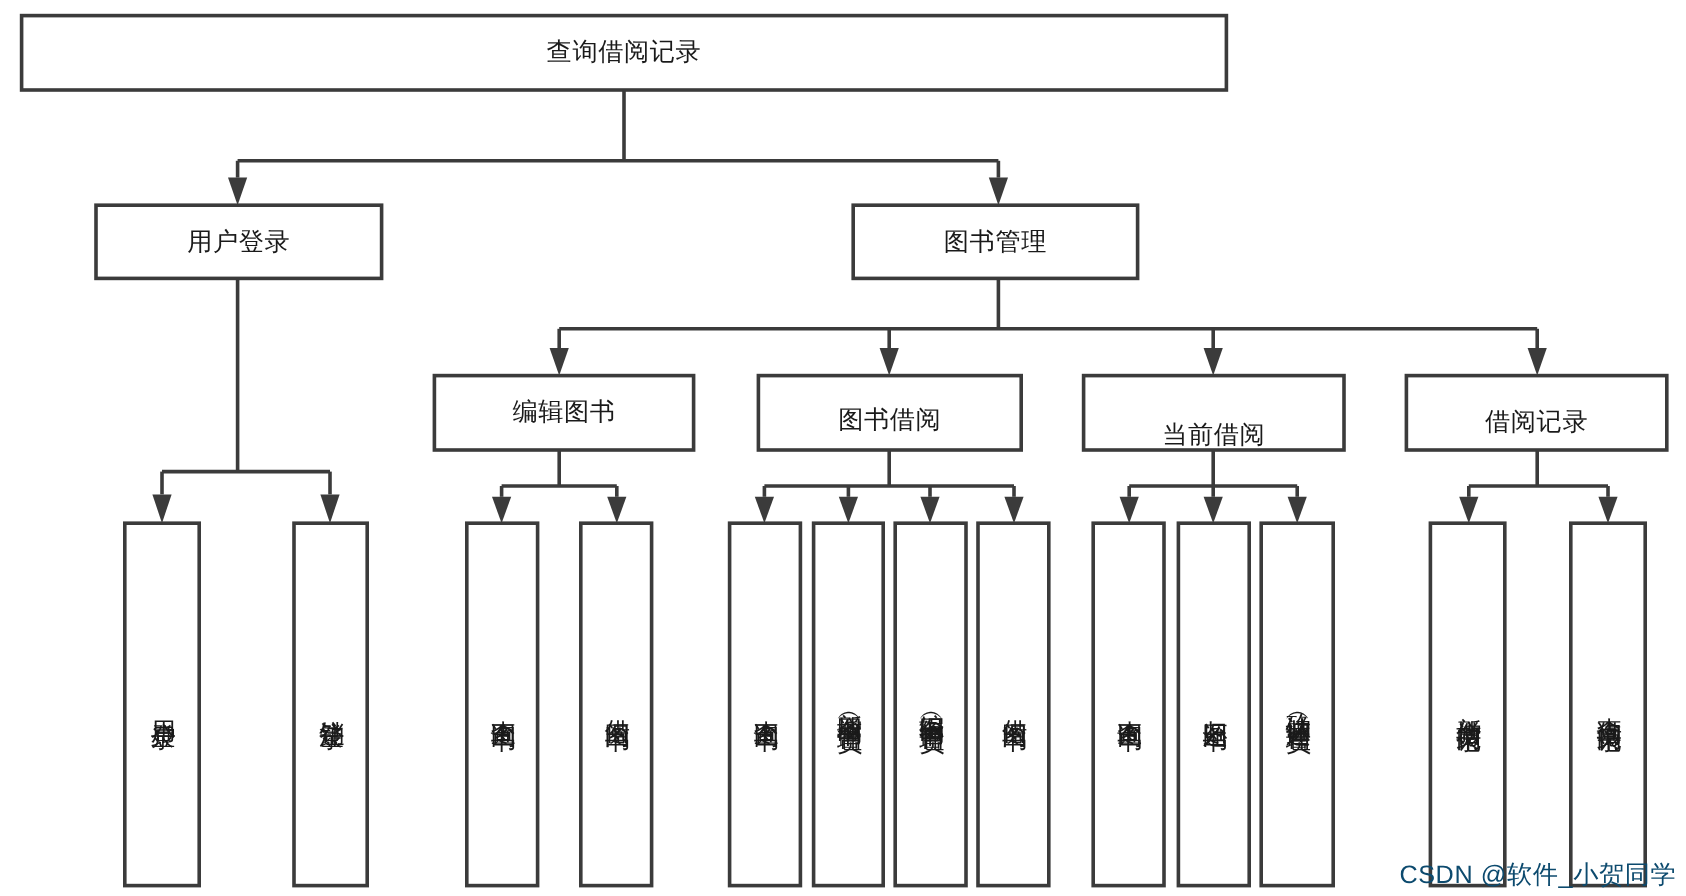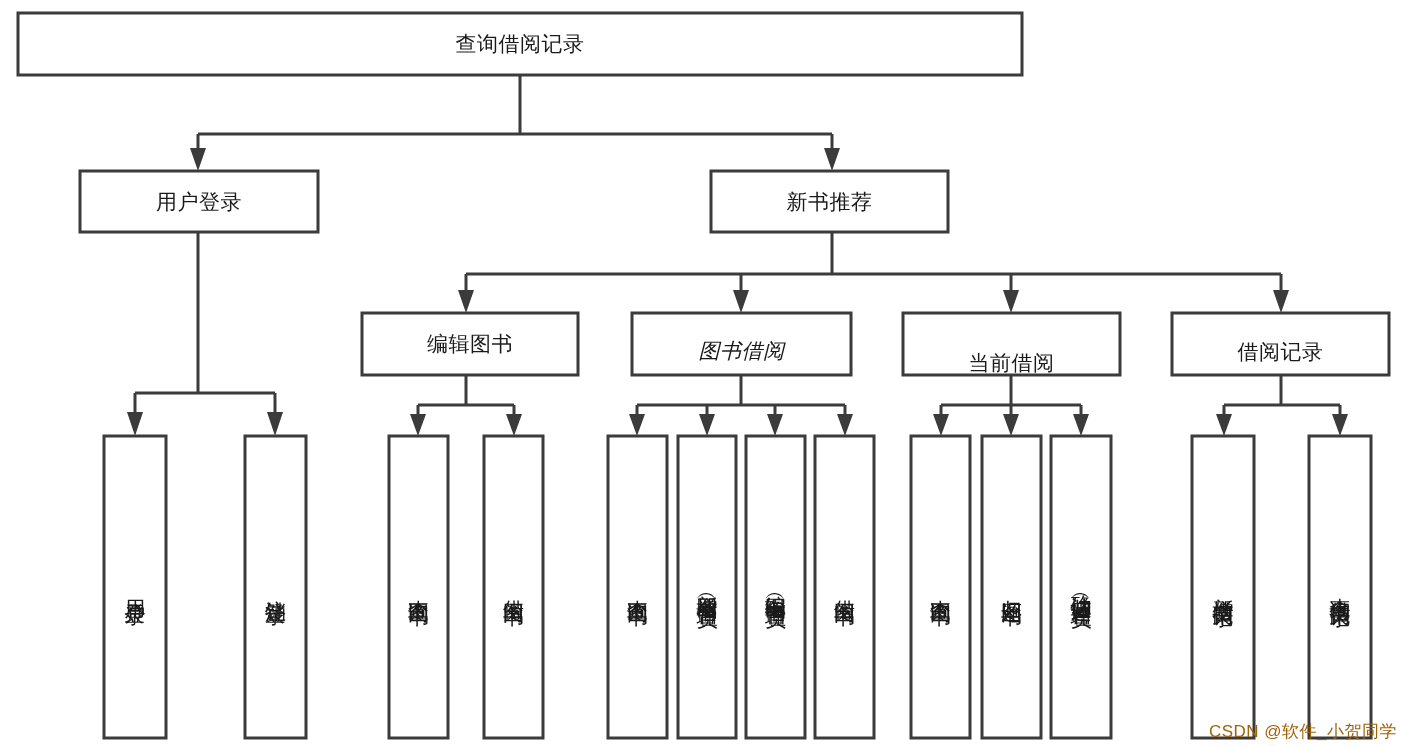--- a/index.html
+++ b/index.html
@@ -63,22 +63,22 @@
     color: #1a1a1a;
     font-size: 21px;
     letter-spacing: 2px;
     line-height: 1.05;
     pointer-events: none;
   }
   .watermark {
     position: absolute;
     right: 8px;
     bottom: 4px;
-    font-size: 17px;
-    color: #a16207;
+    font-size: 21px;
+    color: #0c4a6e;
     letter-spacing: 0.5px;
     white-space: nowrap;
     margin-left: 40px;
   }
 </style>
 </head>
 <body>
 
 <div id="diagram-root">
 
@@ -182,24 +182,24 @@
     <rect class="node-box" x="982" y="436" width="59" height="302"></rect>
     <rect class="node-box" x="1051" y="436" width="60" height="302"></rect>
 
     <rect class="node-box" x="1192" y="436" width="62" height="302"></rect>
     <rect class="node-box" x="1309" y="436" width="62" height="302"></rect>
   </svg>
 
   <div class="node-label-h" style="left:18px; top:13px; width:1004px; height:62px;">查询借阅记录</div>
 
   <div class="node-label-h" style="left:80px; top:171px; width:238px; height:61px;">用户登录</div>
-  <div class="node-label-h" style="left:711px; top:171px; width:237px; height:61px;">新书推荐</div>
+  <div class="node-label-h" style="left:711px; top:171px; width:237px; height:61px;">图书管理</div>
 
   <div class="node-label-h" style="left:362px; top:313px; width:216px; height:62px;">编辑图书</div>
-  <div class="node-label-h" style="left:632px; top:313px; width:219px; height:76px;font-style:italic;">图书借阅</div>
+  <div class="node-label-h" style="left:632px; top:313px; width:219px; height:76px;">图书借阅</div>
   <div class="node-label-h" style="left:903px; top:313px; width:217px; height:62px;margin-top:19px;">当前借阅</div>
   <div class="node-label-h" style="left:1172px; top:313px; width:217px; height:78px;">借阅记录</div>
 
   <div class="node-label-v" style="left:104px; top:436px; width:62px; height:302px;">用户登录</div>
   <div class="node-label-v" style="left:245px; top:436px; width:61px; height:302px;">注销登录</div>
 
   <div class="node-label-v" style="left:389px; top:436px; width:59px; height:302px;">查询图书</div>
   <div class="node-label-v" style="left:484px; top:436px; width:59px; height:302px;">借阅图书</div>
 
   <div class="node-label-v" style="left:608px; top:436px; width:59px; height:302px;">查询图书</div>

